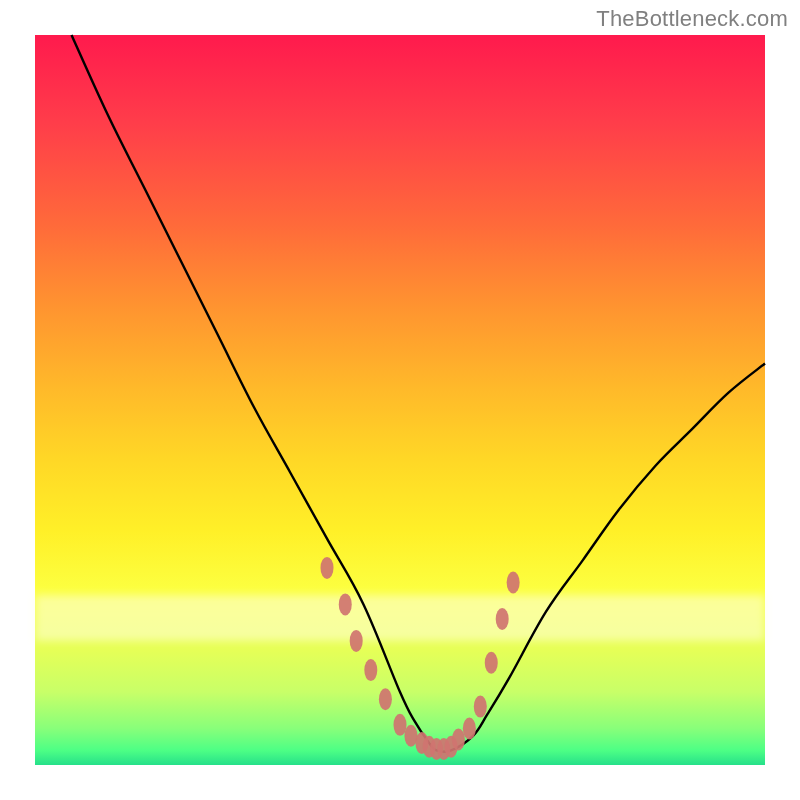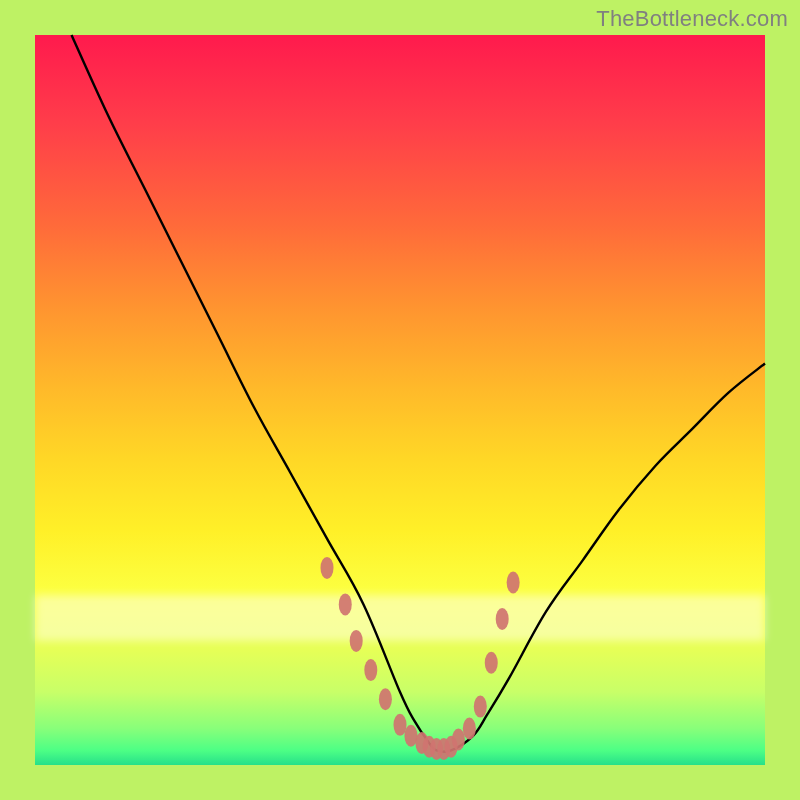--- a/index.html
+++ b/index.html
@@ -7,21 +7,21 @@
     padding: 0;
     width: 800px;
     height: 800px;
     background: #000;
     overflow: hidden;
   }
   .stage {
     position: relative;
     width: 800px;
     height: 800px;
-    background: #bef264;
+    background: #ffffff;
   }
   .plot-area {
     position: absolute;
     left: 35px;
     top: 35px;
     width: 730px;
     height: 730px;
     background: linear-gradient(to bottom,
       #ff1a4d 0%,
       #ff3d4a 12%,

